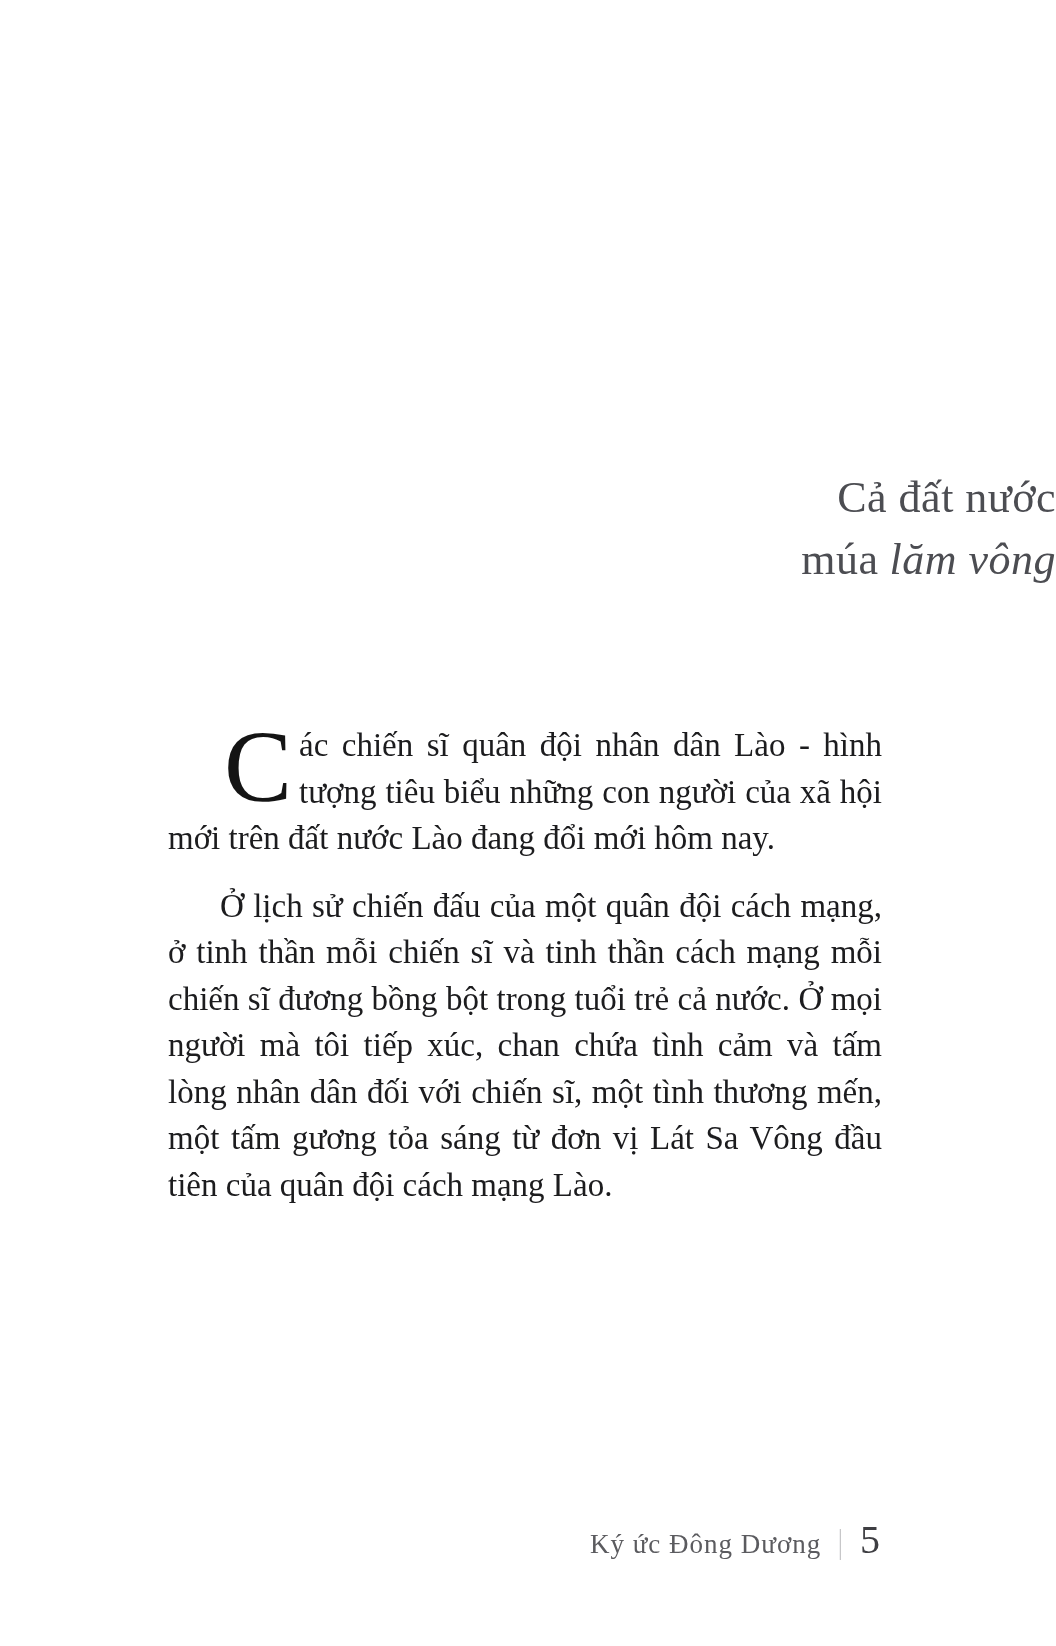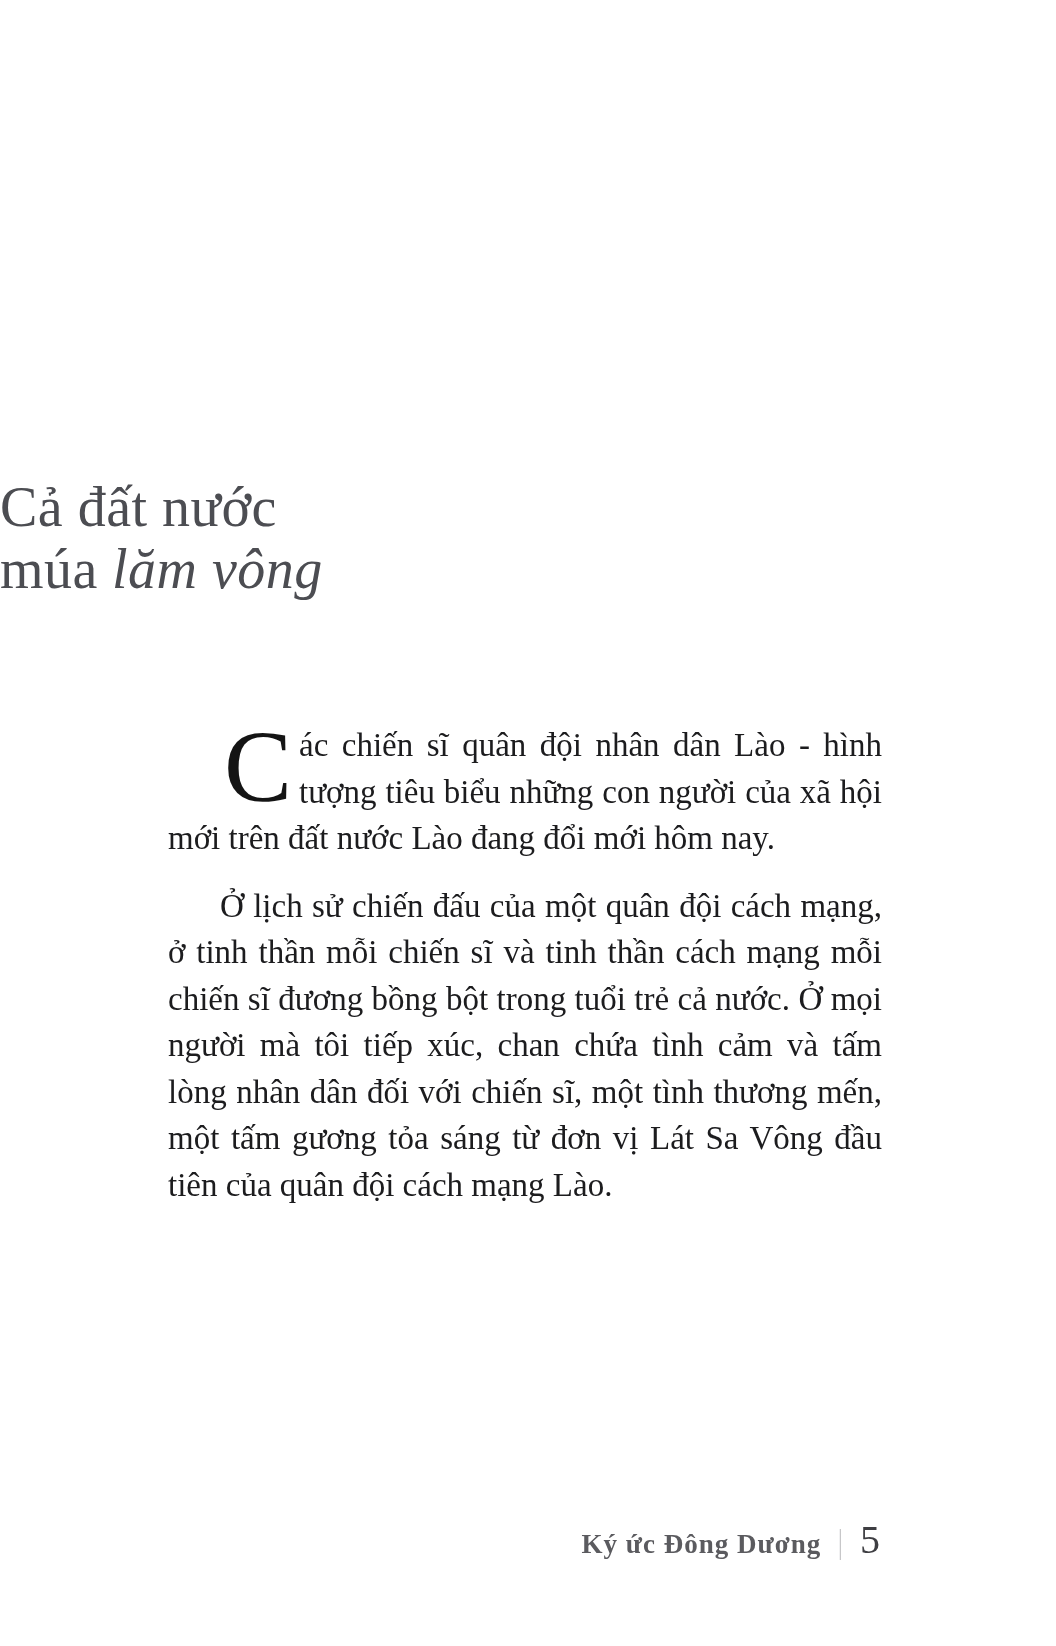--- a/index.html
+++ b/index.html
@@ -14,22 +14,22 @@
     margin: 0 auto;
     background: #ffffff;
     overflow: hidden;
     font-family: "Liberation Serif", "DejaVu Serif", serif;
   }
   .chapter-title {
     position: absolute;
     top: 438px;
     left: 0;
     width: 100%;
-    text-align: left;
-    font-size: 56px;
+    text-align: right;
+    font-size: 44px;
     line-height: 62px;
     font-weight: 400;
     color: #4c4d52;
     letter-spacing: 0.5px;
   }
   .chapter-title .t2-regular {
     margin-right: 0.25em;
   }
   .chapter-title .t2-italic {
     font-style: italic;
@@ -63,21 +63,20 @@
     top: 1516px;
     right: 176px;
     display: flex;
     align-items: baseline;
     gap: 16px;
     color: #5b5b5f;
   }
   .running-footer .book-title {
     font-size: 27px;
     letter-spacing: 1px;
-    font-weight: bold;
   }
   .running-footer .divider {
     font-size: 34px;
     font-weight: 300;
     color: #c6c6c8;
     transform: scaleX(0.7);
   }
   .running-footer .page-num {
     font-size: 40px;
     color: #3e3e42;

